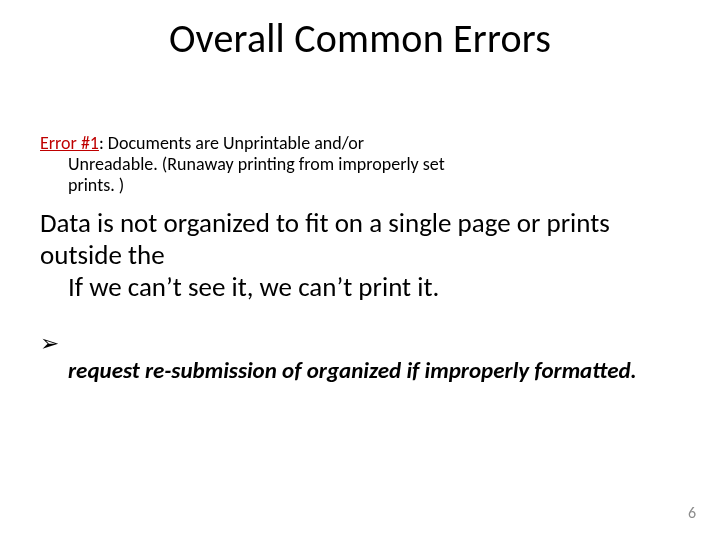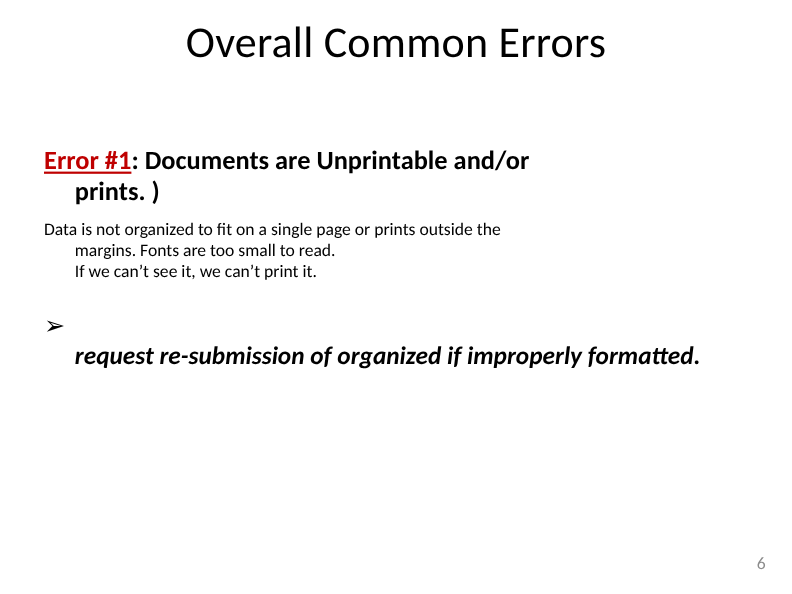--- a/index.html
+++ b/index.html
@@ -29,38 +29,38 @@
     font-weight: 400;
     letter-spacing: 0.2px;
   }
   .body {
     position: absolute;
     top: 133px;
     left: 40px;
     width: 640px;
   }
   .hl {
-    font-size: 24px;
-    font-weight: 700;
+    font-size: 18px;
+    font-weight: 400;
     line-height: 1.18;
     margin: 0 0 10px 0;
   }
   .hl .label {
     color: #bf0000;
     text-decoration: underline;
   }
   .hl .rest {
     color: #000000;
   }
   .hl .indent-line {
     display: block;
     padding-left: 28px;
   }
   .para {
-    font-size: 16px;
+    font-size: 27px;
     font-weight: 400;
     line-height: 1.2;
     margin: 0 0 26px 0;
   }
   .para .indent-line {
     display: block;
     padding-left: 28px;
   }
   .solution {
     font-size: 23px;
@@ -91,26 +91,26 @@
 <body>
 
 <div class="slide">
 
   <div class="title">Overall Common Errors</div>
 
   <div class="body">
 
     <p class="hl">
       <span class="label">Error #1</span><span class="rest">:  Documents are Unprintable and/or</span>
+      <span class="indent-line rest">Unreadable. (Runaway printing from improperly set</span>
       <span class="indent-line rest">prints. )</span>
     </p>
 
     <p class="para">
       <span>Data is not organized to fit on a single page or prints outside the</span>
-      <span class="indent-line">margins.  Fonts are too small to read.</span>
       <span class="indent-line">If we can’t see it, we can’t print it.</span>
     </p>
 
     <p class="solution">
       <span class="bullet">➢</span>
       <br>
       <span>request re-submission of organized if improperly formatted.</span>
     </p>
 
   </div>

